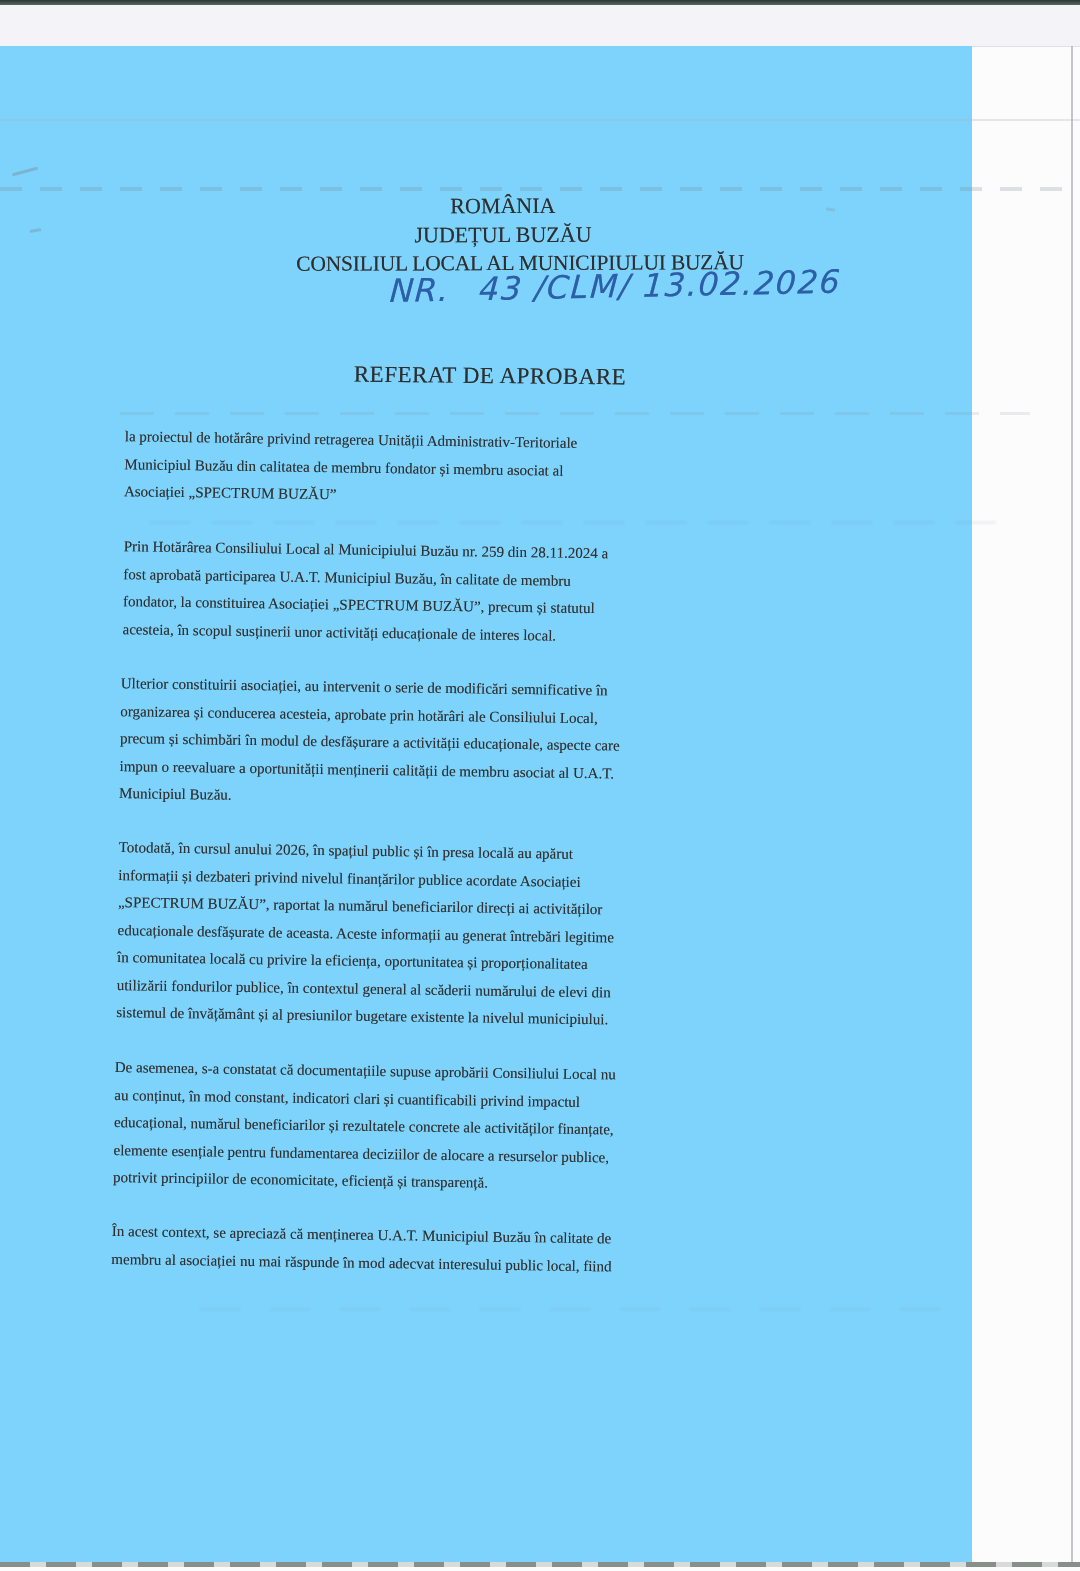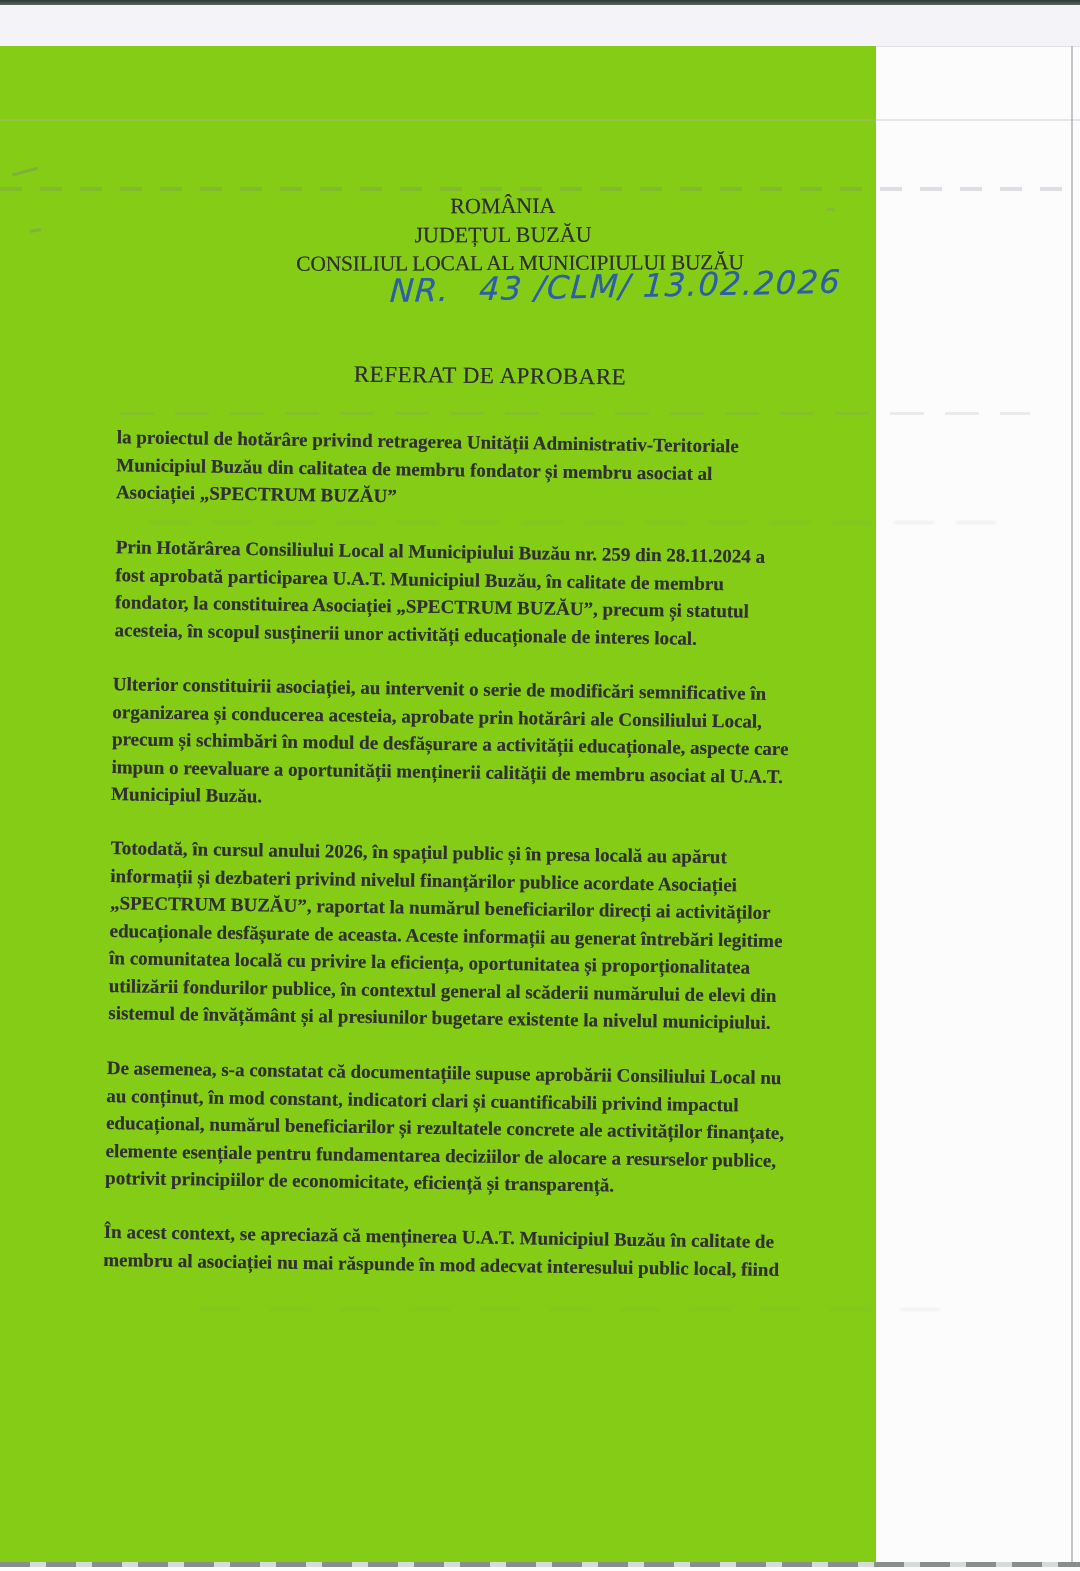--- a/index.html
+++ b/index.html
@@ -8,21 +8,21 @@
     background:#fcfcfd;font-family:"Liberation Serif","DejaVu Serif",serif;
   }
   
   .top-bar{position:absolute;top:0;left:0;width:1080px;height:5px;
     background:linear-gradient(180deg,#2c3833 0%,#46544d 60%,#5a675f 100%);}
   .top-band{position:absolute;top:5px;left:0;width:1080px;height:41px;
     background:#f4f4f8;border-bottom:1px solid rgba(190,190,200,.35);}
   .bottom-bar{position:absolute;top:1562px;left:0;width:1080px;height:5px;
     background:repeating-linear-gradient(90deg,rgba(58,70,64,.60) 0 30px,rgba(58,70,64,.18) 30px 46px);
     filter:blur(.4px);}
-  .page{position:absolute;top:46px;left:0;width:876px;height:1516px;background:#84cc16;}
+  .page{position:absolute;top:46px;left:0;width:960px;height:1516px;background:#7dd3fc;padding-left:12px;}
 
   
   .art{position:absolute;pointer-events:none;}
   .art-line1{top:73px;left:0;width:1080px;height:2px;background:rgba(175,178,190,.30);filter:blur(.5px);}
   .art-dash1{top:141px;left:0;width:1080px;height:4px;
     background:repeating-linear-gradient(90deg,rgba(120,124,136,.22) 0 22px,transparent 22px 40px);filter:blur(.6px);}
   .art-streak1{top:366px;left:120px;width:910px;height:3px;
     background:repeating-linear-gradient(90deg,rgba(130,132,144,.14) 0 34px,transparent 34px 55px);filter:blur(.7px);}
   .art-streak2{top:475px;left:150px;width:860px;height:3px;
     background:repeating-linear-gradient(90deg,rgba(130,132,144,.10) 0 40px,transparent 40px 62px);filter:blur(.8px);}
@@ -47,23 +47,23 @@
     transform:rotate(-1.2deg) skewX(-5deg);transform-origin:0 50%;
     text-shadow:0 0 .5px rgba(45,95,169,.6);}
   .hw-value{margin-left:30px;letter-spacing:1.5px;}
 
   
   .title{position:absolute;top:317px;left:0;width:980px;text-align:center;
     font-size:23px;letter-spacing:.5px;color:#2e2e2e;transform:rotate(0.6deg);
     text-shadow:0 0 .6px rgba(46,46,46,.55);}
 
   
-  .body-block{position:absolute;top:377px;left:104px;width:880px;
-    font-size:19px;line-height:27.5px;color:#303030;
-    text-shadow:0 0 .6px rgba(48,48,48,.5);font-weight:bold;}
+  .body-block{position:absolute;top:377px;left:112px;width:880px;
+    font-size:15px;line-height:27.5px;color:#303030;
+    text-shadow:0 0 .6px rgba(48,48,48,.5);}
   .para{white-space:pre;margin:0 0 27px 0;transform:rotate(0.85deg);transform-origin:0 0;}
   .p1{padding-left:13px;}
   .p2{padding-left:12px;}
   .p3{padding-left:9px;}
   .p4{padding-left:7px;}
   .p5{padding-left:3px;}
   .p6{padding-left:0;}
 </style>
 </head>
 <body>

